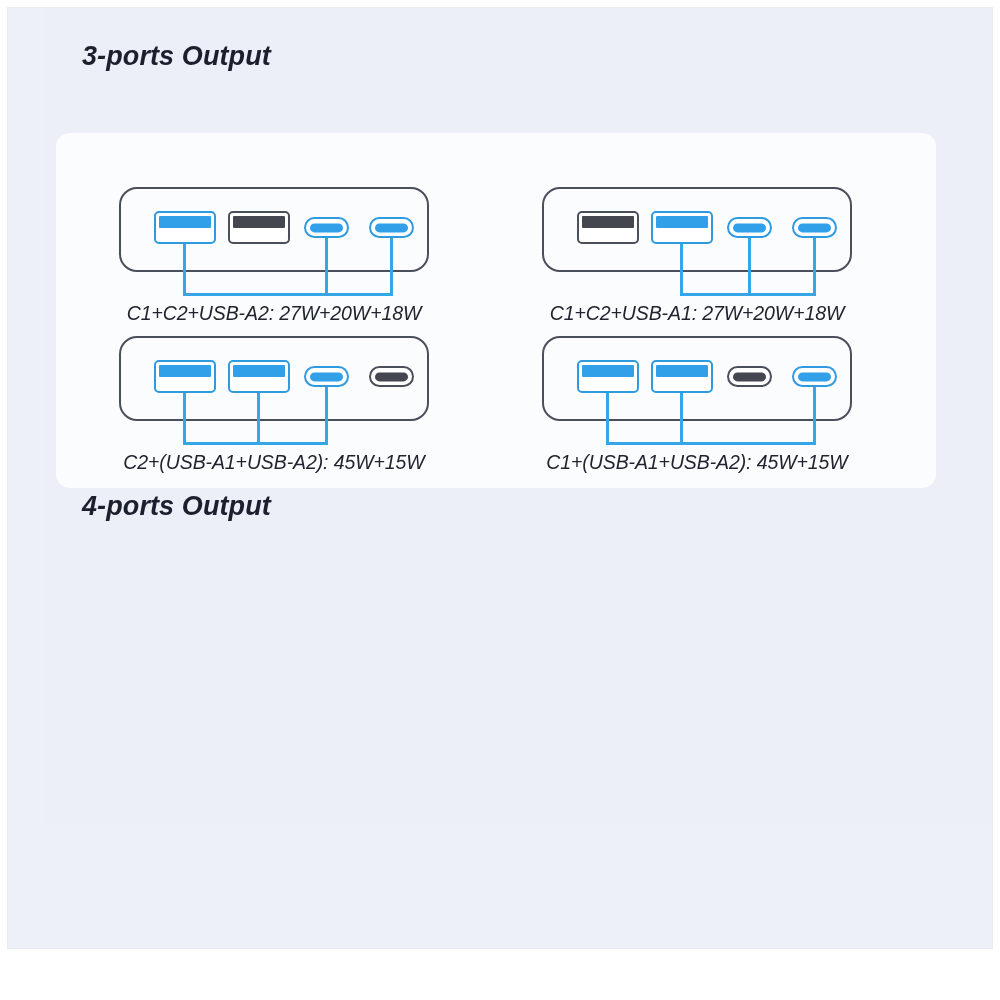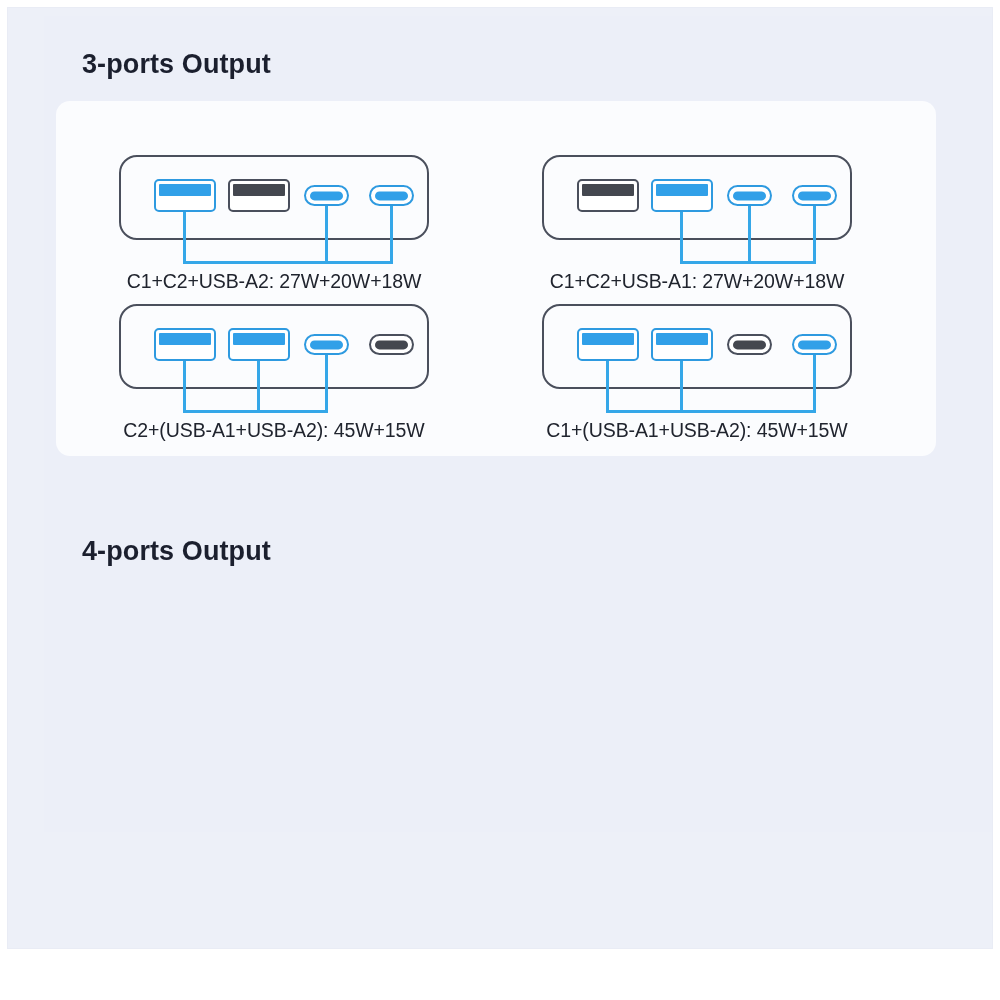--- a/index.html
+++ b/index.html
@@ -20,41 +20,43 @@
     left: 8px;
     top: 8px;
     width: 984px;
     height: 940px;
     background: #edf0f8;
     box-shadow: 0 0 0 1px rgba(215,221,236,0.55);
   }
   .page-inner {
     position: absolute;
     left: 36px;
-    top: 8px;
+    top: 0px;
     width: 948px;
     height: 816px;
     background: #eceff8;
+    font-style: italic;
   }
 
   
   .section-heading {
     position: absolute;
     color: #1b1f2e;
     font-size: 27px;
     font-weight: bold;
     letter-spacing: 0.1px;
     white-space: nowrap;
   }
 
   
   .panel {
     position: absolute;
     background: #fbfcfe;
     border-radius: 14px;
+    margin-top: 40px;
   }
 
   
   .device {
     position: absolute;
     border: 2px solid #4a4f5c;
     border-radius: 18px;
     background: transparent;
     box-sizing: border-box;
   }
@@ -239,17 +241,17 @@
         <div class="vline" style="left:550px; top:260px; height:52px;"></div>
         <div class="vline" style="left:624px; top:260px; height:52px;"></div>
         <div class="vline" style="left:757px; top:254px; height:58px;"></div>
         <div class="hline" style="left:550px; top:309px; width:210px;"></div>
 
         <div class="caption" style="left:456px; top:318px; width:370px;">C1+(USB-A1+USB-A2): 45W+15W</div>
       </div>
 
     </div>
 
-    <div class="section-heading" style="left:38px; top:483px;margin-top:37px;">4-ports Output</div>
+    <div class="section-heading" style="left:38px; top:483px;">4-ports Output</div>
 
 
   </div>
 </div>
 
 </body></html>

